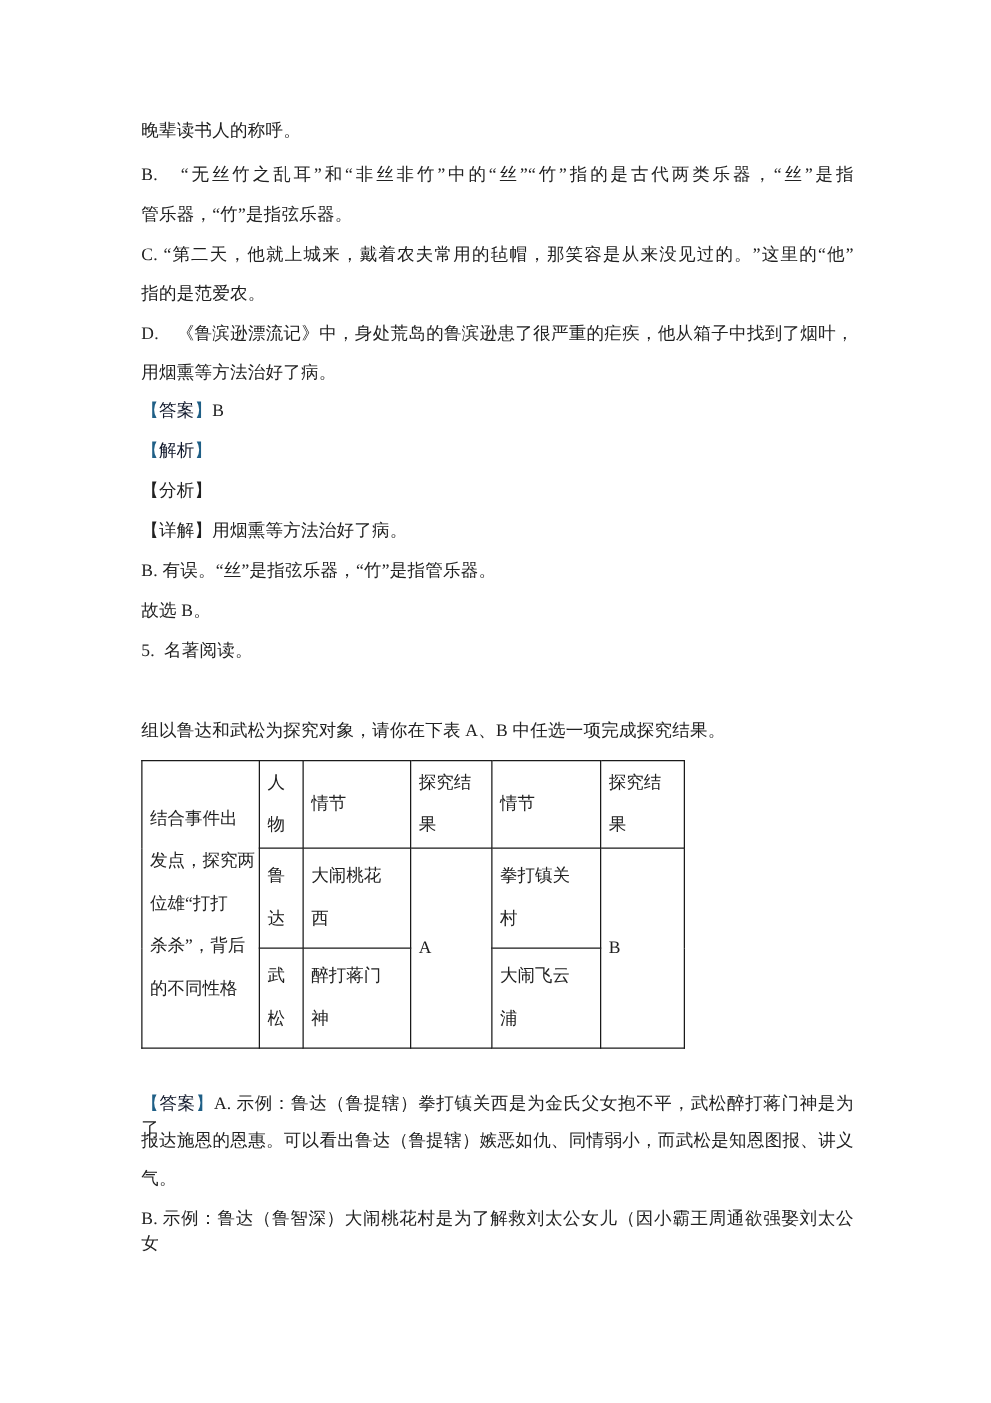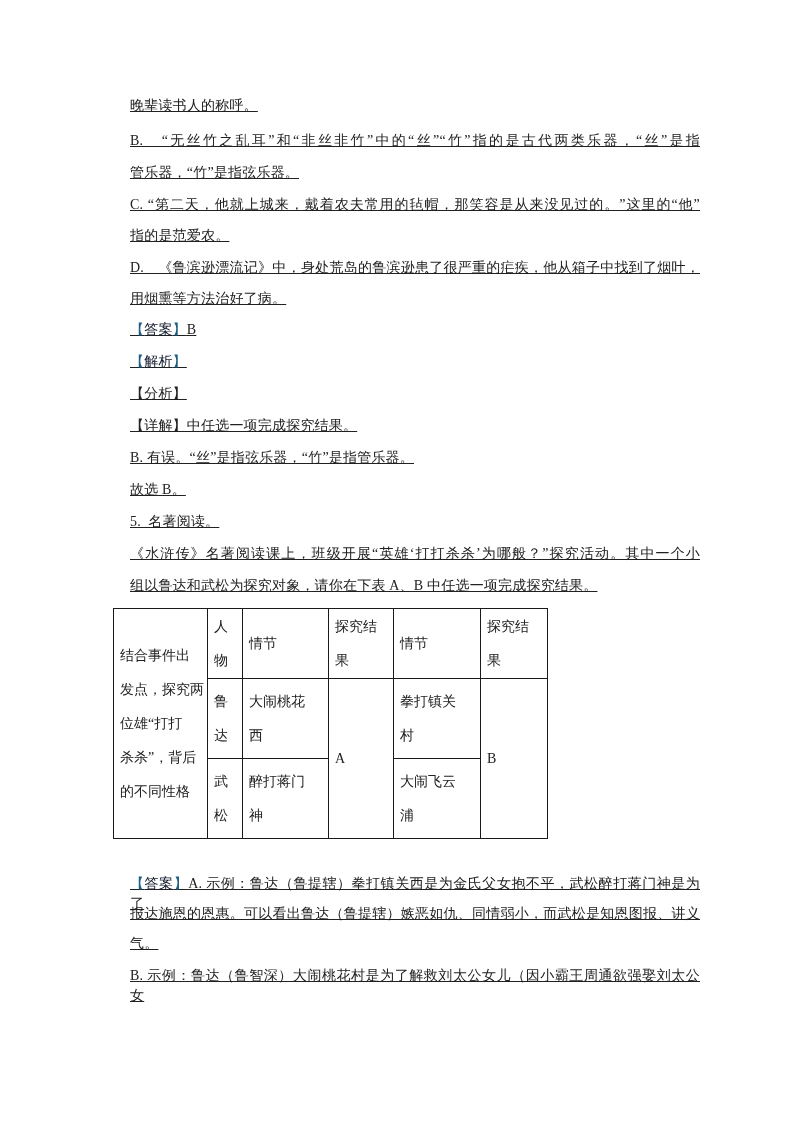--- a/index.html
+++ b/index.html
@@ -6,26 +6,25 @@
   .page{
     position:relative;
     width:793px;height:1122px;
     background:#ffffff;
     font-family:"Liberation Serif","DejaVu Serif",serif;
     color:#212121;
     overflow:hidden;
   }
   .line{
     position:absolute;
-    left:130px;
+    left:113px;
     width:570px;
     font-size:14px;
     line-height:20px;
     letter-spacing:0.2px;
-    text-decoration:underline;
   }
   .just{
     text-align:justify;
     text-align-last:justify;
   }
   .nowrap{white-space:nowrap;}
   .tag .bk{color:#1f5f86;}
   .tag .tx{color:#0f172a;}
   table.qtable{
     position:absolute;
@@ -62,26 +61,25 @@
 
   <div class="line" style="top:320px">
     <span class="tag"><span class="bk">【</span><span class="tx">答案</span><span class="bk">】</span></span><span>B</span>
   </div>
 
   <div class="line" style="top:384px">【分析】</div>
 
   <div class="line" style="top:352px">
     <span class="tag"><span class="bk">【</span><span class="tx">解析</span><span class="bk">】</span></span>
   </div>
-  <div class="line" style="top:416px">【详解】中任选一项完成探究结果。</div>
+  <div class="line" style="top:416px">【详解】用烟熏等方法治好了病。</div>
   <div class="line" style="top:448px">B.&nbsp;有误。“丝”是指弦乐器，“竹”是指管乐器。</div>
   <div class="line" style="top:480px">故选&nbsp;B。</div>
 
   <div class="line" style="top:512px">5.&nbsp;&nbsp;名著阅读。</div>
-  <div class="line just" style="top:544px">《水浒传》名著阅读课上，班级开展“英雄‘打打杀杀’为哪般？”探究活动。其中一个小</div>
   <div class="line" style="top:576px">组以鲁达和武松为探究对象，请你在下表&nbsp;A、B&nbsp;中任选一项完成探究结果。</div>
 
   <table class="qtable">
     <colgroup>
       <col style="width:94px">
         <col style="width:35px">
         <col style="width:86px">
       <col style="width:65px">
         <col style="width:87px">
         <col style="width:67px">

